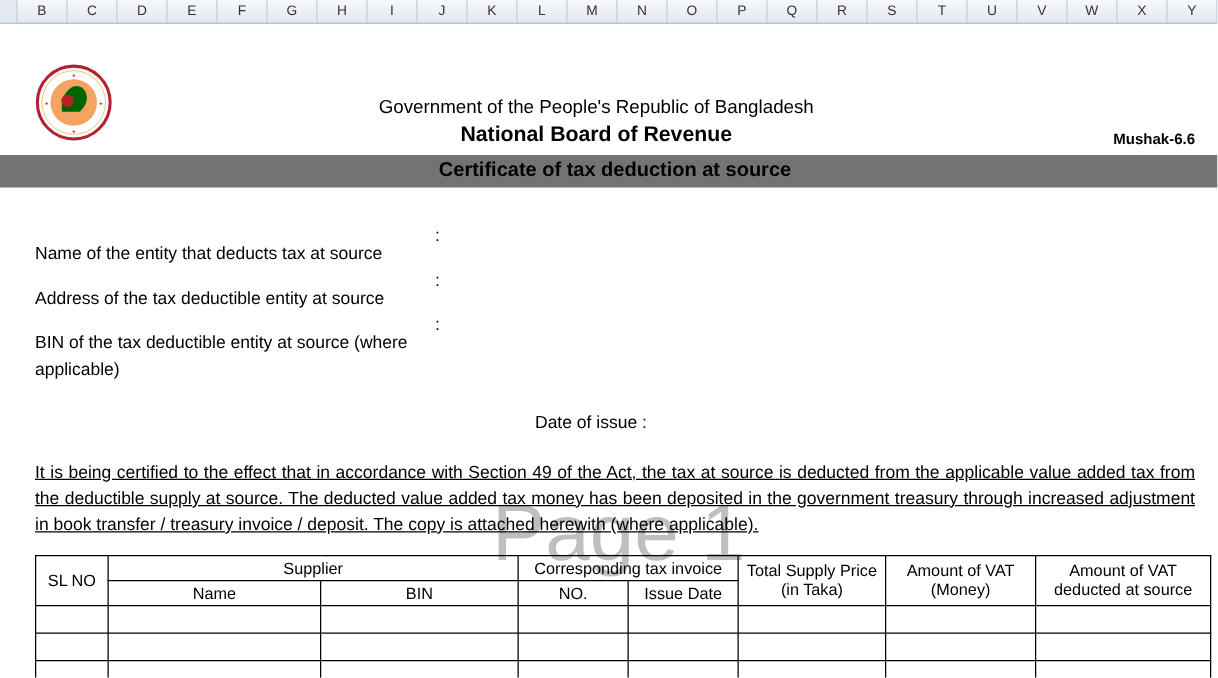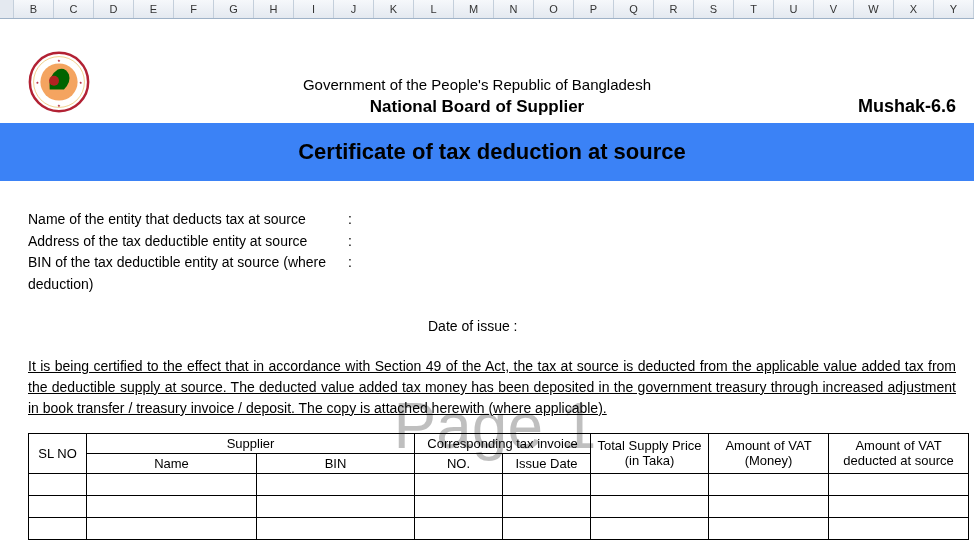--- a/index.html
+++ b/index.html
@@ -55,49 +55,49 @@
     font-size: 15px;
     margin-top: 6px;
   }
   .nbr-line {
     font-size: 17px;
     font-weight: bold;
     margin-top: 4px;
   }
   .form-code {
     flex: 0 0 100px;
-    font-size: 18px;
+    font-size: 12px;
     font-weight: bold;
     text-align: right;
     padding-top: 26px;
   }
   .cert-bar {
-    background: #3b82f6;
-    text-align: center;
-    font-size: 22px;
+    background: #737373;
+    text-align: center;
+    font-size: 16px;
     font-weight: bold;
-    padding: 16px 0;
+    padding: 4px 0;
     margin-top: 6px;
     margin-left: -28px;
     margin-right: -18px;
     padding-left: 28px;
     padding-right: 18px;
   }
   .note-line {
     text-align: center;
     font-size: 14px;
     margin-top: 4px;
   }
   .field-block {
     margin-top: 28px;
     font-size: 14px;
     line-height: 1.55;
   }
   .field-row { display: flex; }
-  .field-label { flex: 0 0 320px; }
+  .field-label { flex: 0 0 320px; margin-top: 14px; }
   .field-colon { flex: 0 0 10px; }
   .cert-date-row {
     display: flex;
     margin-top: 22px;
     font-size: 14px;
   }
   .cert-date-row .left { flex: 0 0 190px; }
   .cert-date-row .lcolon { flex: 0 0 10px; }
   .cert-date-row .spacer { flex: 0 0 390px; }
   .cert-date-row .dlabel { }
@@ -186,38 +186,38 @@
         <g fill="#B22234" font-size="6" font-family="Arial">
           <text x="50" y="17" text-anchor="middle">★</text>
           <text x="50" y="90" text-anchor="middle">★</text>
           <text x="15" y="53" text-anchor="middle">★</text>
           <text x="85" y="53" text-anchor="middle">★</text>
         </g>
       </svg>
     </div>
     <div class="titles">
       <div class="gov-line">Government of the People's Republic of Bangladesh</div>
-      <div class="nbr-line">National Board of Supplier</div>
+      <div class="nbr-line">National Board of Revenue</div>
     </div>
     <div class="form-code">Mushak-6.6</div>
   </div>
 
   <div class="cert-bar">Certificate of tax deduction at source</div>
 
   <div class="field-block">
     <div class="field-row">
       <div class="field-label">Name of the entity that deducts tax at source</div>
       <div class="field-colon">:</div>
     </div>
     <div class="field-row">
       <div class="field-label">Address of the tax deductible entity at source</div>
       <div class="field-colon">:</div>
     </div>
     <div class="field-row">
-      <div class="field-label">BIN of the tax deductible entity at source (where deduction)</div>
+      <div class="field-label">BIN of the tax deductible entity at source (where applicable)</div>
       <div class="field-colon">:</div>
     </div>
   </div>
 
   <div class="cert-date-row">
     <div class="lcolon"></div>
     <div class="spacer"></div>
     <div class="dlabel">Date of issue  :</div>
   </div>
 

